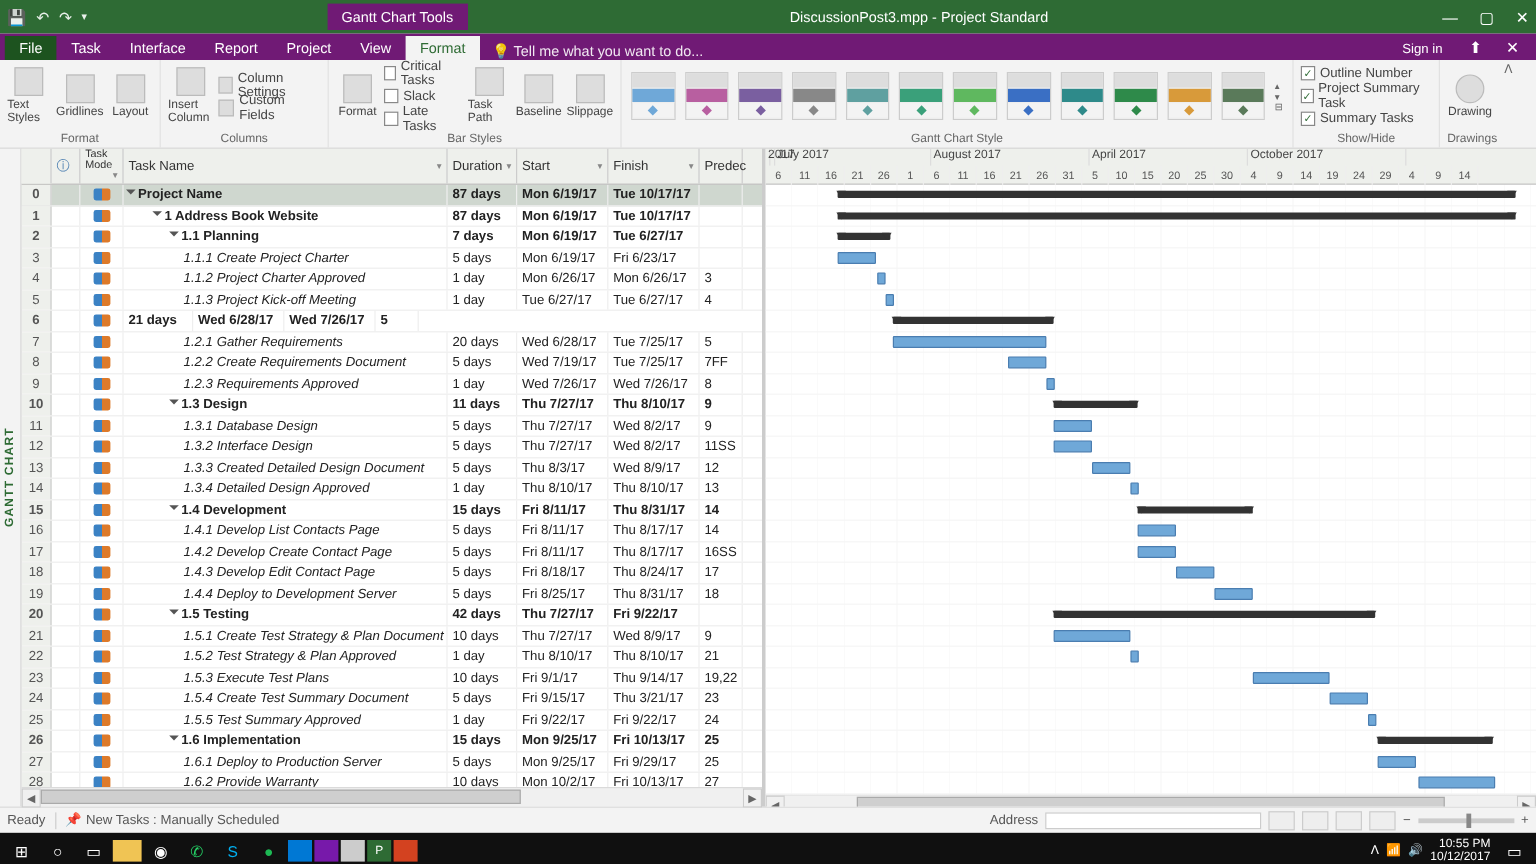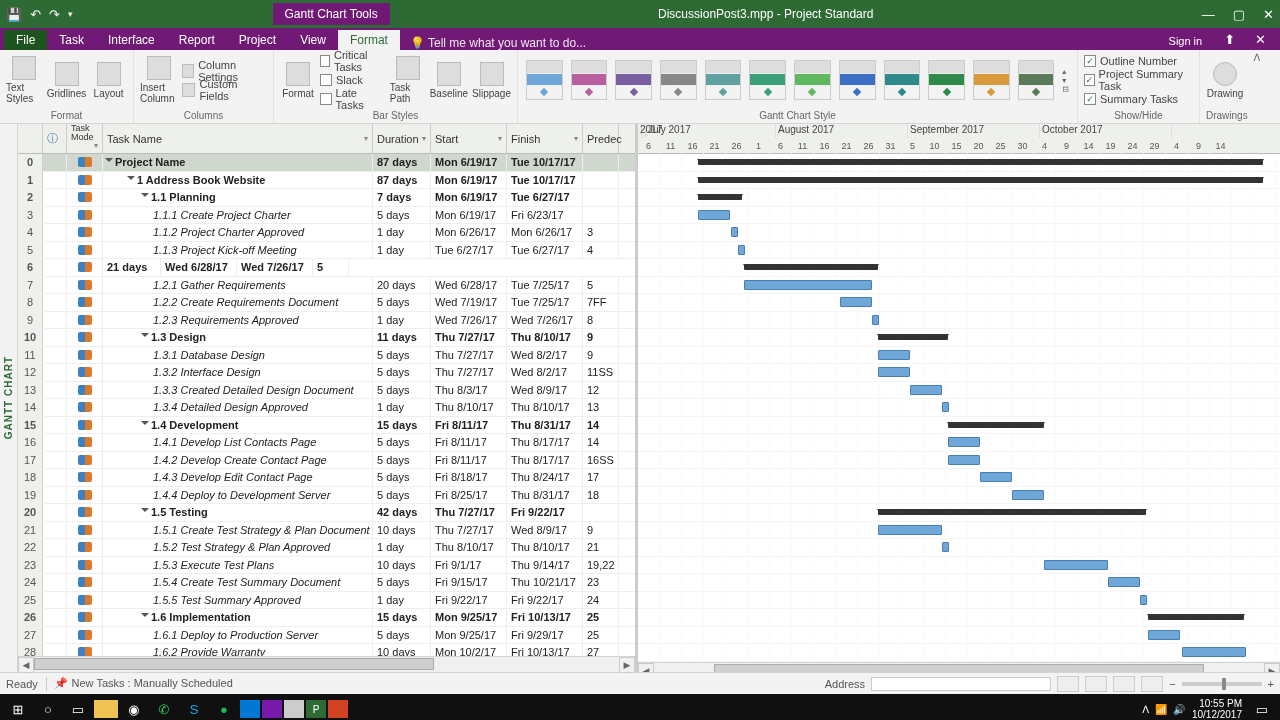--- a/index.html
+++ b/index.html
@@ -714,21 +714,21 @@
         </div>
         <div class="srow">
           <div class="c rownum">24</div>
           <div class="c info"></div>
           <div class="c mode">
             <div class="mic"></div>
           </div>
           <div class="c name ind3">1.5.4 Create Test Summary Document</div>
           <div class="c dur">5 days</div>
           <div class="c start">Fri 9/15/17</div>
-          <div class="c finish">Thu 10/21/17</div>
+          <div class="c finish">Thu 3/21/17</div>
           <div class="c pred">23</div>
         </div>
         <div class="srow">
           <div class="c rownum">25</div>
           <div class="c info"></div>
           <div class="c mode">
             <div class="mic"></div>
           </div>
           <div class="c name ind3">1.5.5 Test Summary Approved</div>
           <div class="c dur">1 day</div>
@@ -782,21 +782,21 @@
     </div>
   </div>
 
   <div class="gantt">
     <div class="gantt-head">
       <div class="months" id="months">
           <div style="width: 4px; overflow: visible;">2017</div>
           <div style="width: 4px;"></div>
           <div style="width: 130px;">July 2017</div>
           <div style="width: 132px;">August 2017</div>
-          <div style="width: 132px;">September 2017</div>
+          <div style="width: 132px;">April 2017</div>
           <div style="width: 132px;">October 2017</div>
         </div>
       <div class="days" id="days">
           <div>6</div>
           <div>11</div>
           <div>16</div>
           <div>21</div>
           <div>26</div>
           <div>1</div>
           <div>6</div>

